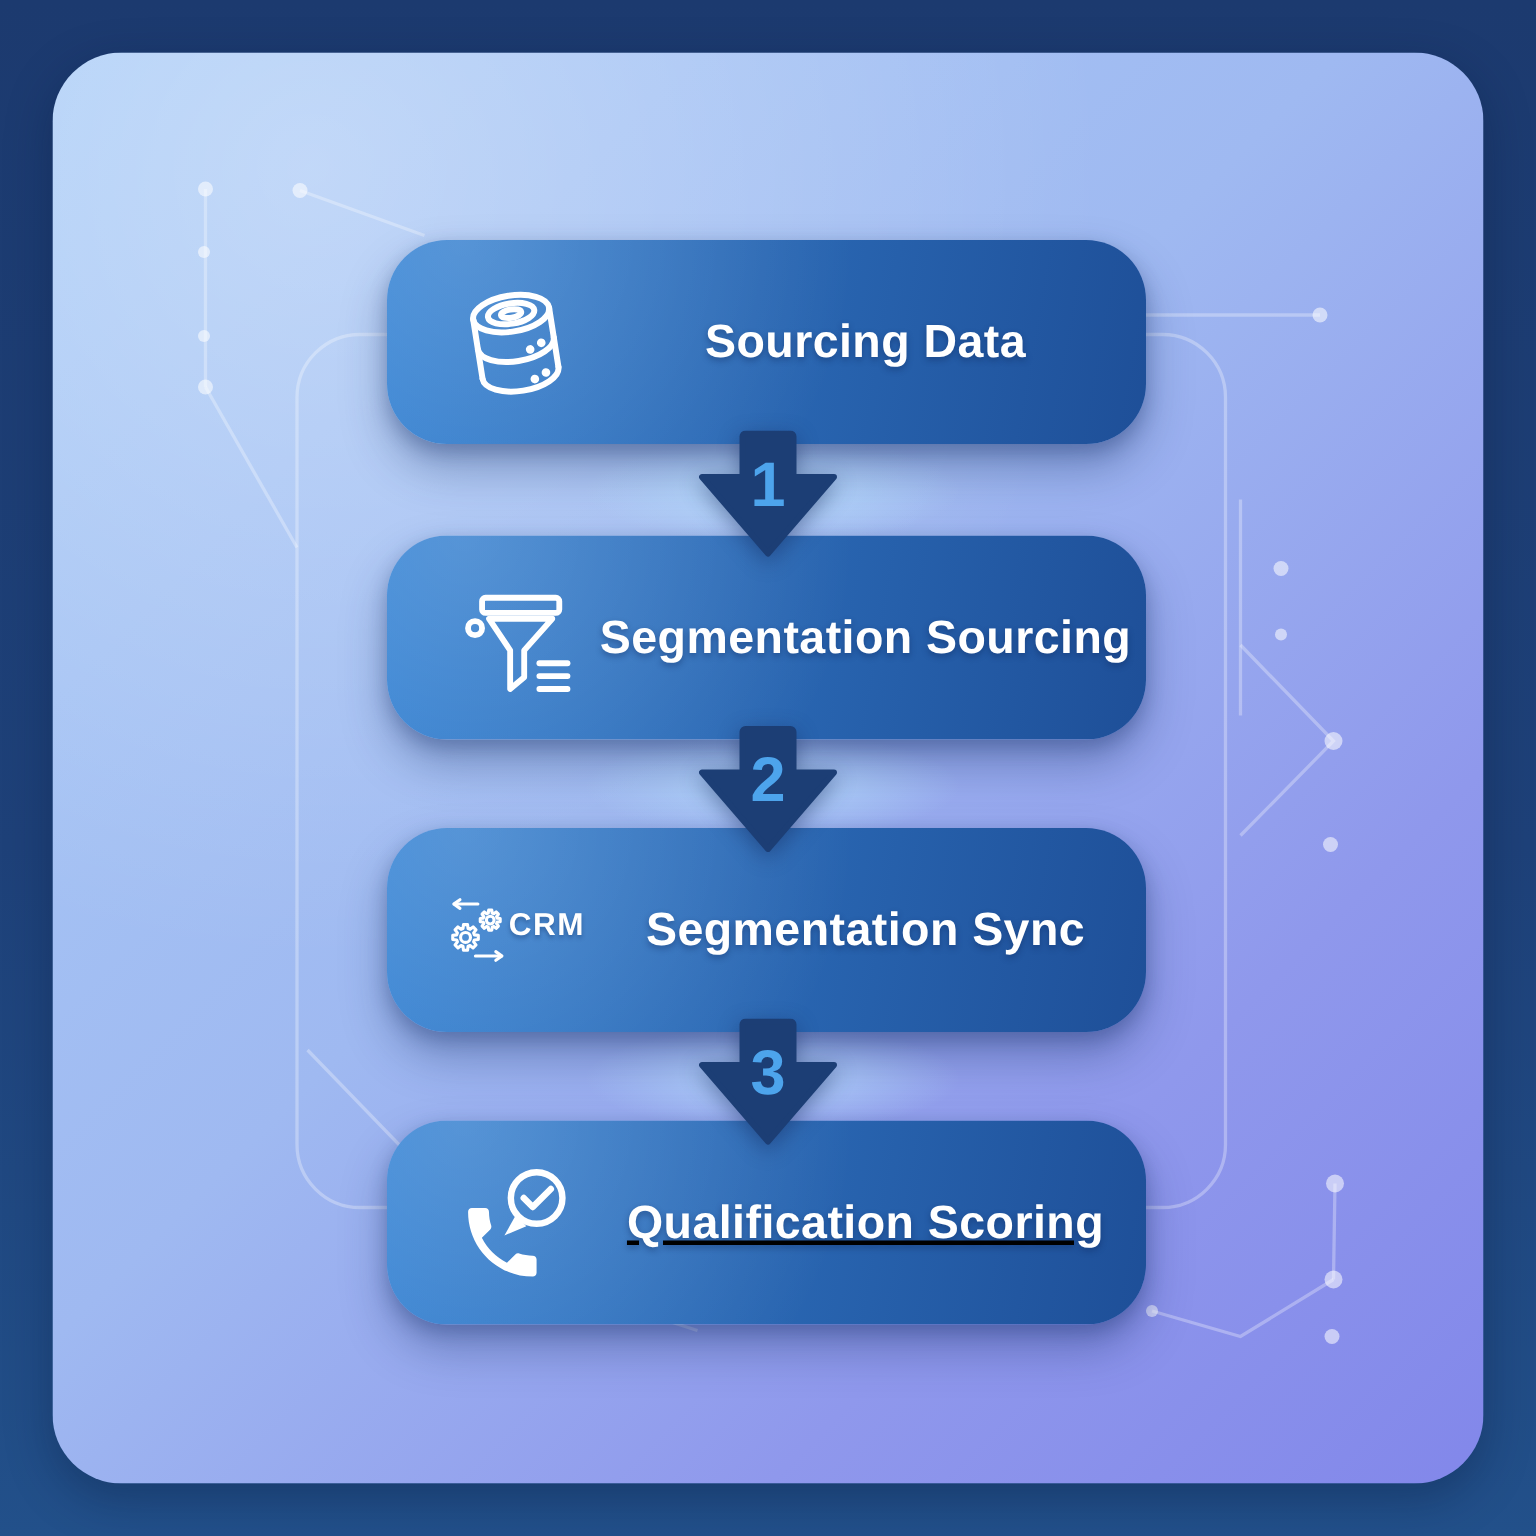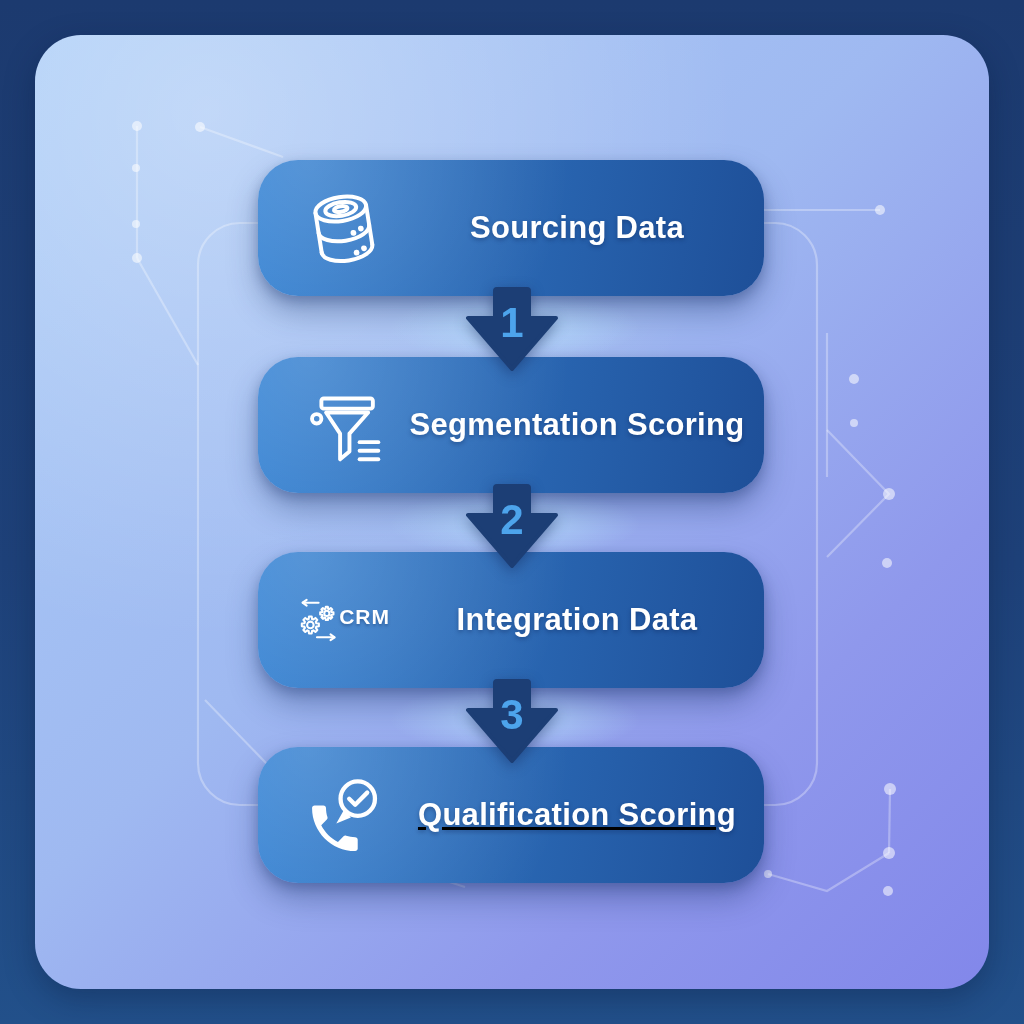--- a/index.html
+++ b/index.html
@@ -135,21 +135,21 @@
   <div class="icon-box">
     <svg class="icon-svg" width="78" height="82" viewBox="0 0 100 100" stroke-width="5">
       <rect x="21" y="16" width="66" height="13" rx="3"></rect>
       <polygon points="27,34 81,34 57,61 57,84 45,94 45,61"></polygon>
       <circle cx="15" cy="42" r="6"></circle>
       <path d="M70 72 H94"></path>
       <path d="M70 83 H94"></path>
       <path d="M70 94 H94"></path>
     </svg>
   </div>
-  <div class="step-label">Segmentation Scoring</div>
+  <div class="step-label">Segmentation Sourcing</div>
 </div>
 
 <div class="arrow arrow-2">
   <svg width="100" height="86" viewBox="0 0 100 86">
     <g fill="#1c3e75" stroke="#1c3e75" stroke-width="4" stroke-linejoin="round">
       <rect x="33" y="2" width="34" height="31" rx="2"></rect>
       <path d="M6 31 L94 31 L50 82 Z"></path>
     </g>
     <text x="50" y="50" text-anchor="middle" fill="#4da4ec">2</text>
   </svg>
@@ -166,21 +166,21 @@
       </g>
       <g transform="translate(70,34) scale(0.78)" stroke-width="6.4">
         <path d="M14.4 -4.1 L20.7 -3.3 L20.7 3.3 L14.4 4.1 L13.1 7.3 L17 12.3 L12.3 17 L7.3 13.1 L4.1 14.4 L3.3 20.7 L-3.3 20.7 L-4.1 14.4 L-7.3 13.1 L-12.3 17 L-17 12.3 L-13.1 7.3 L-14.4 4.1 L-20.7 3.3 L-20.7 -3.3 L-14.4 -4.1 L-13.1 -7.3 L-17 -12.3 L-12.3 -17 L-7.3 -13.1 L-4.1 -14.4 L-3.3 -20.7 L3.3 -20.7 L4.1 -14.4 L7.3 -13.1 L12.3 -17 L17 -12.3 L13.1 -7.3 Z"></path>
         <circle r="8"></circle>
       </g>
       <path d="M46 92 H88"></path>
       <path d="M79 85 L89 92 L79 99"></path>
     </svg>
     <div class="icon-caption">CRM</div>
   </div>
-  <div class="step-label">Integration Data</div>
+  <div class="step-label">Segmentation Sync</div>
 </div>
 
 <div class="arrow arrow-3">
   <svg width="100" height="86" viewBox="0 0 100 86">
     <g fill="#1c3e75" stroke="#1c3e75" stroke-width="4" stroke-linejoin="round">
       <rect x="33" y="2" width="34" height="31" rx="2"></rect>
       <path d="M6 31 L94 31 L50 82 Z"></path>
     </g>
     <text x="50" y="50" text-anchor="middle" fill="#4da4ec">3</text>
   </svg>

